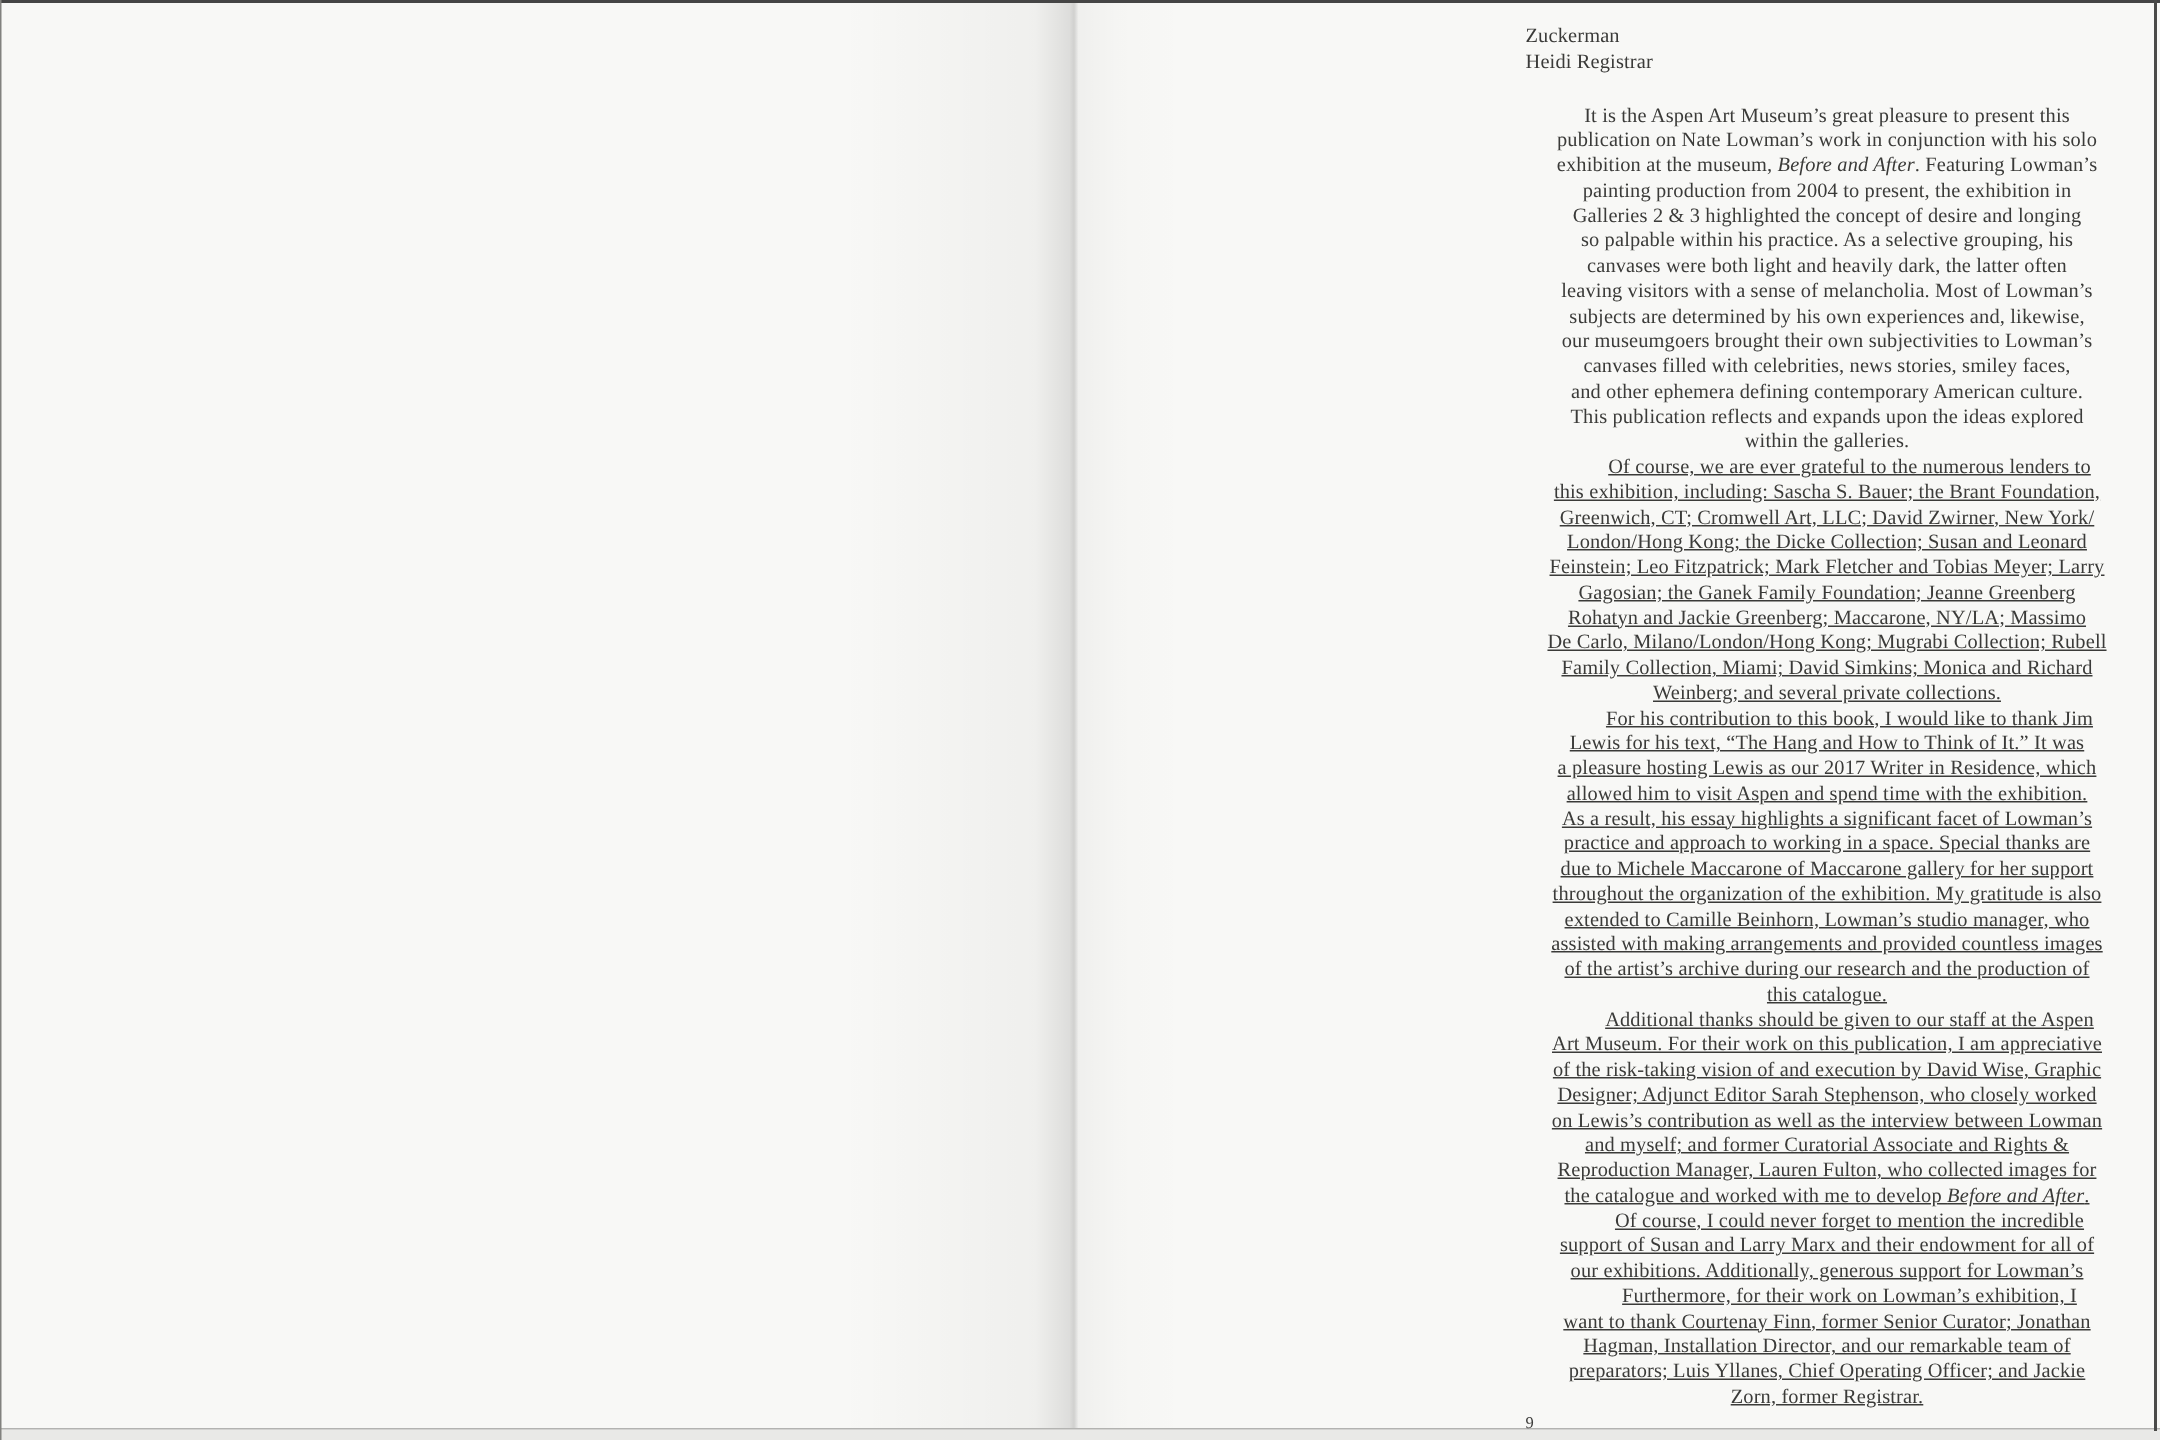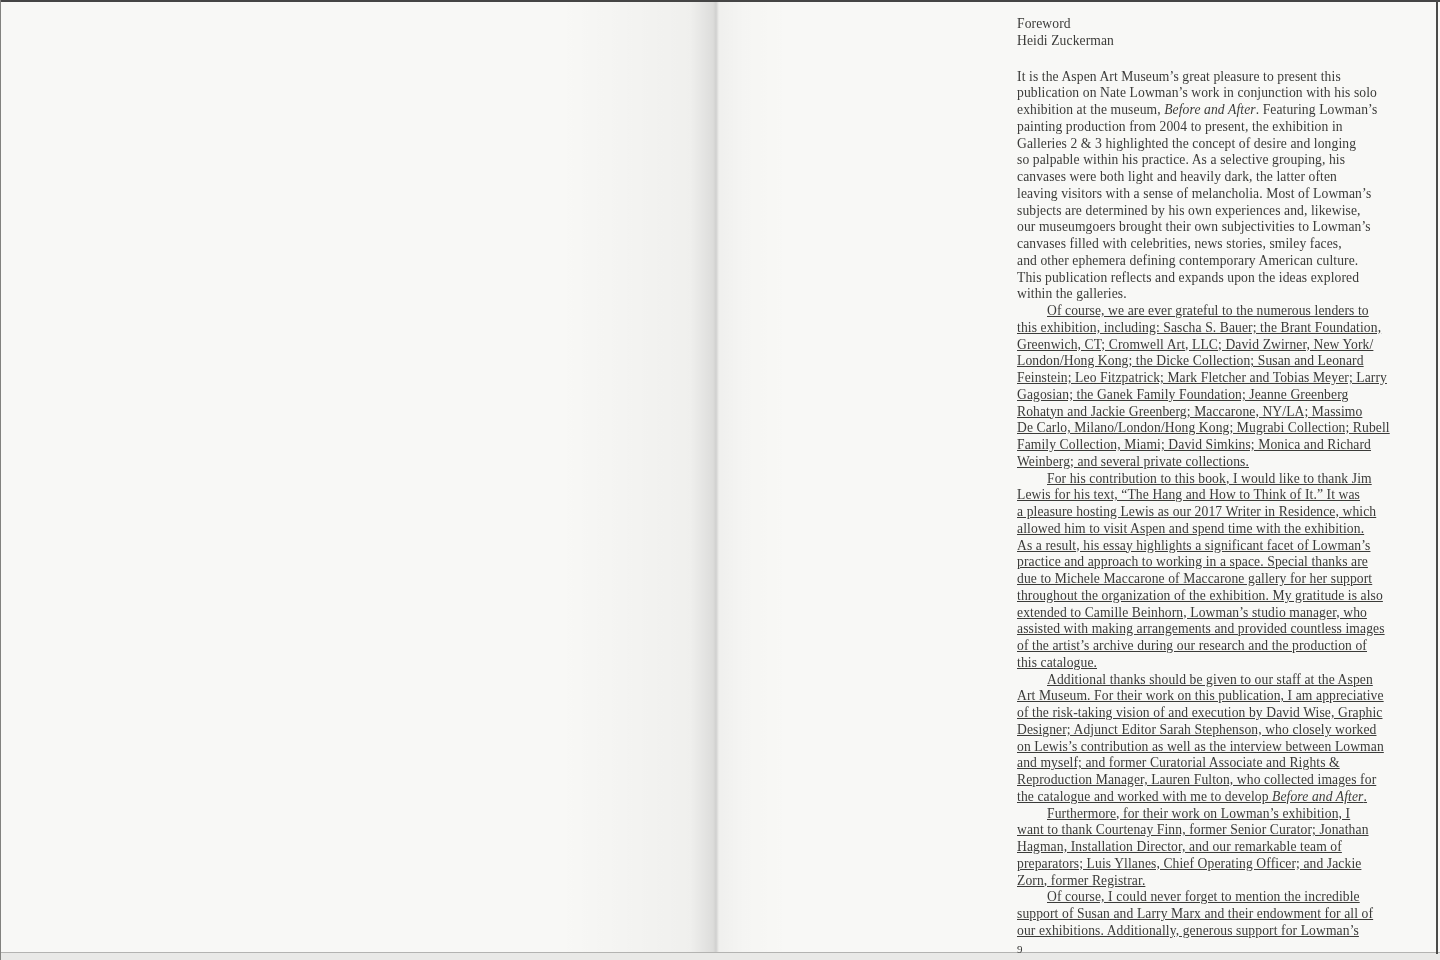--- a/index.html
+++ b/index.html
@@ -42,51 +42,51 @@
   .text-col {
     position: absolute;
     left: 1017px; top: 14px;
     width: 402px;
     color: var(--ink, #3b3b39);
     font-size: 13.6px;
     line-height: 16.75px;
     letter-spacing: 0.1px;
   }
   .heading { margin-bottom: 19px; }
-  .para { margin: 0; white-space: nowrap; }
+  .para { margin: 0; white-space: nowrap; text-align: center; }
   .para.indent { text-indent: 30px; text-decoration: underline; }
   .pagenum {
     margin-top: 3px;
     font-size: 11px;
     line-height: 13px;
     color: var(--ink, #3b3b39);
   }
 </style>
 </head>
 <body>
 
 <div class="photo">
 
   <div class="spread">
 
     <div class="page-left"></div>
 
     <div class="text-col">
       <div class="heading">
-        <div>Foreword</div>
-        <div>Heidi Zuckerman</div>
+        <div>Zuckerman</div>
+        <div>Heidi Registrar</div>
       </div>
 
       <div id="paragraphs">
           <p class="para">It is the Aspen Art Museum’s great pleasure to present this<br>publication on Nate Lowman’s work in conjunction with his solo<br>exhibition at the museum, <i>Before and After</i>. Featuring Lowman’s<br>painting production from 2004 to present, the exhibition in<br>Galleries 2 &amp; 3 highlighted the concept of desire and longing<br>so palpable within his practice. As a selective grouping, his<br>canvases were both light and heavily dark, the latter often<br>leaving visitors with a sense of melancholia. Most of Lowman’s<br>subjects are determined by his own experiences and, likewise,<br>our museumgoers brought their own subjectivities to Lowman’s<br>canvases filled with celebrities, news stories, smiley faces,<br>and other ephemera defining contemporary American culture.<br>This publication reflects and expands upon the ideas explored<br>within the galleries.</p>
           <p class="para indent">Of course, we are ever grateful to the numerous lenders to<br>this exhibition, including: Sascha S. Bauer; the Brant Foundation,<br>Greenwich, CT; Cromwell Art, LLC; David Zwirner, New York/<br>London/Hong Kong; the Dicke Collection; Susan and Leonard<br>Feinstein; Leo Fitzpatrick; Mark Fletcher and Tobias Meyer; Larry<br>Gagosian; the Ganek Family Foundation; Jeanne Greenberg<br>Rohatyn and Jackie Greenberg; Maccarone, NY/LA; Massimo<br>De Carlo, Milano/London/Hong Kong; Mugrabi Collection; Rubell<br>Family Collection, Miami; David Simkins; Monica and Richard<br>Weinberg; and several private collections.</p>
           <p class="para indent">For his contribution to this book, I would like to thank Jim<br>Lewis for his text, “The Hang and How to Think of It.” It was<br>a pleasure hosting Lewis as our 2017 Writer in Residence, which<br>allowed him to visit Aspen and spend time with the exhibition.<br>As a result, his essay highlights a significant facet of Lowman’s<br>practice and approach to working in a space. Special thanks are<br>due to Michele Maccarone of Maccarone gallery for her support<br>throughout the organization of the exhibition. My gratitude is also<br>extended to Camille Beinhorn, Lowman’s studio manager, who<br>assisted with making arrangements and provided countless images<br>of the artist’s archive during our research and the production of<br>this catalogue.</p>
           <p class="para indent">Additional thanks should be given to our staff at the Aspen<br>Art Museum. For their work on this publication, I am appreciative<br>of the risk-taking vision of and execution by David Wise, Graphic<br>Designer; Adjunct Editor Sarah Stephenson, who closely worked<br>on Lewis’s contribution as well as the interview between Lowman<br>and myself; and former Curatorial Associate and Rights &amp;<br>Reproduction Manager, Lauren Fulton, who collected images for<br>the catalogue and worked with me to develop <i>Before and After</i>.</p>
+          <p class="para indent">Of course, I could never forget to mention the incredible<br>support of Susan and Larry Marx and their endowment for all of<br>our exhibitions. Additionally, generous support for Lowman’s</p>
           <p class="para indent">Furthermore, for their work on Lowman’s exhibition, I<br>want to thank Courtenay Finn, former Senior Curator; Jonathan<br>Hagman, Installation Director, and our remarkable team of<br>preparators; Luis Yllanes, Chief Operating Officer; and Jackie<br>Zorn, former Registrar.</p>
-          <p class="para indent">Of course, I could never forget to mention the incredible<br>support of Susan and Larry Marx and their endowment for all of<br>our exhibitions. Additionally, generous support for Lowman’s</p>
         </div>
 
       <div class="pagenum">9</div>
     </div>
 
   </div>
 
   <div class="edge-top"></div>
   <div class="edge-left"></div>
   <div class="edge-right"></div>

